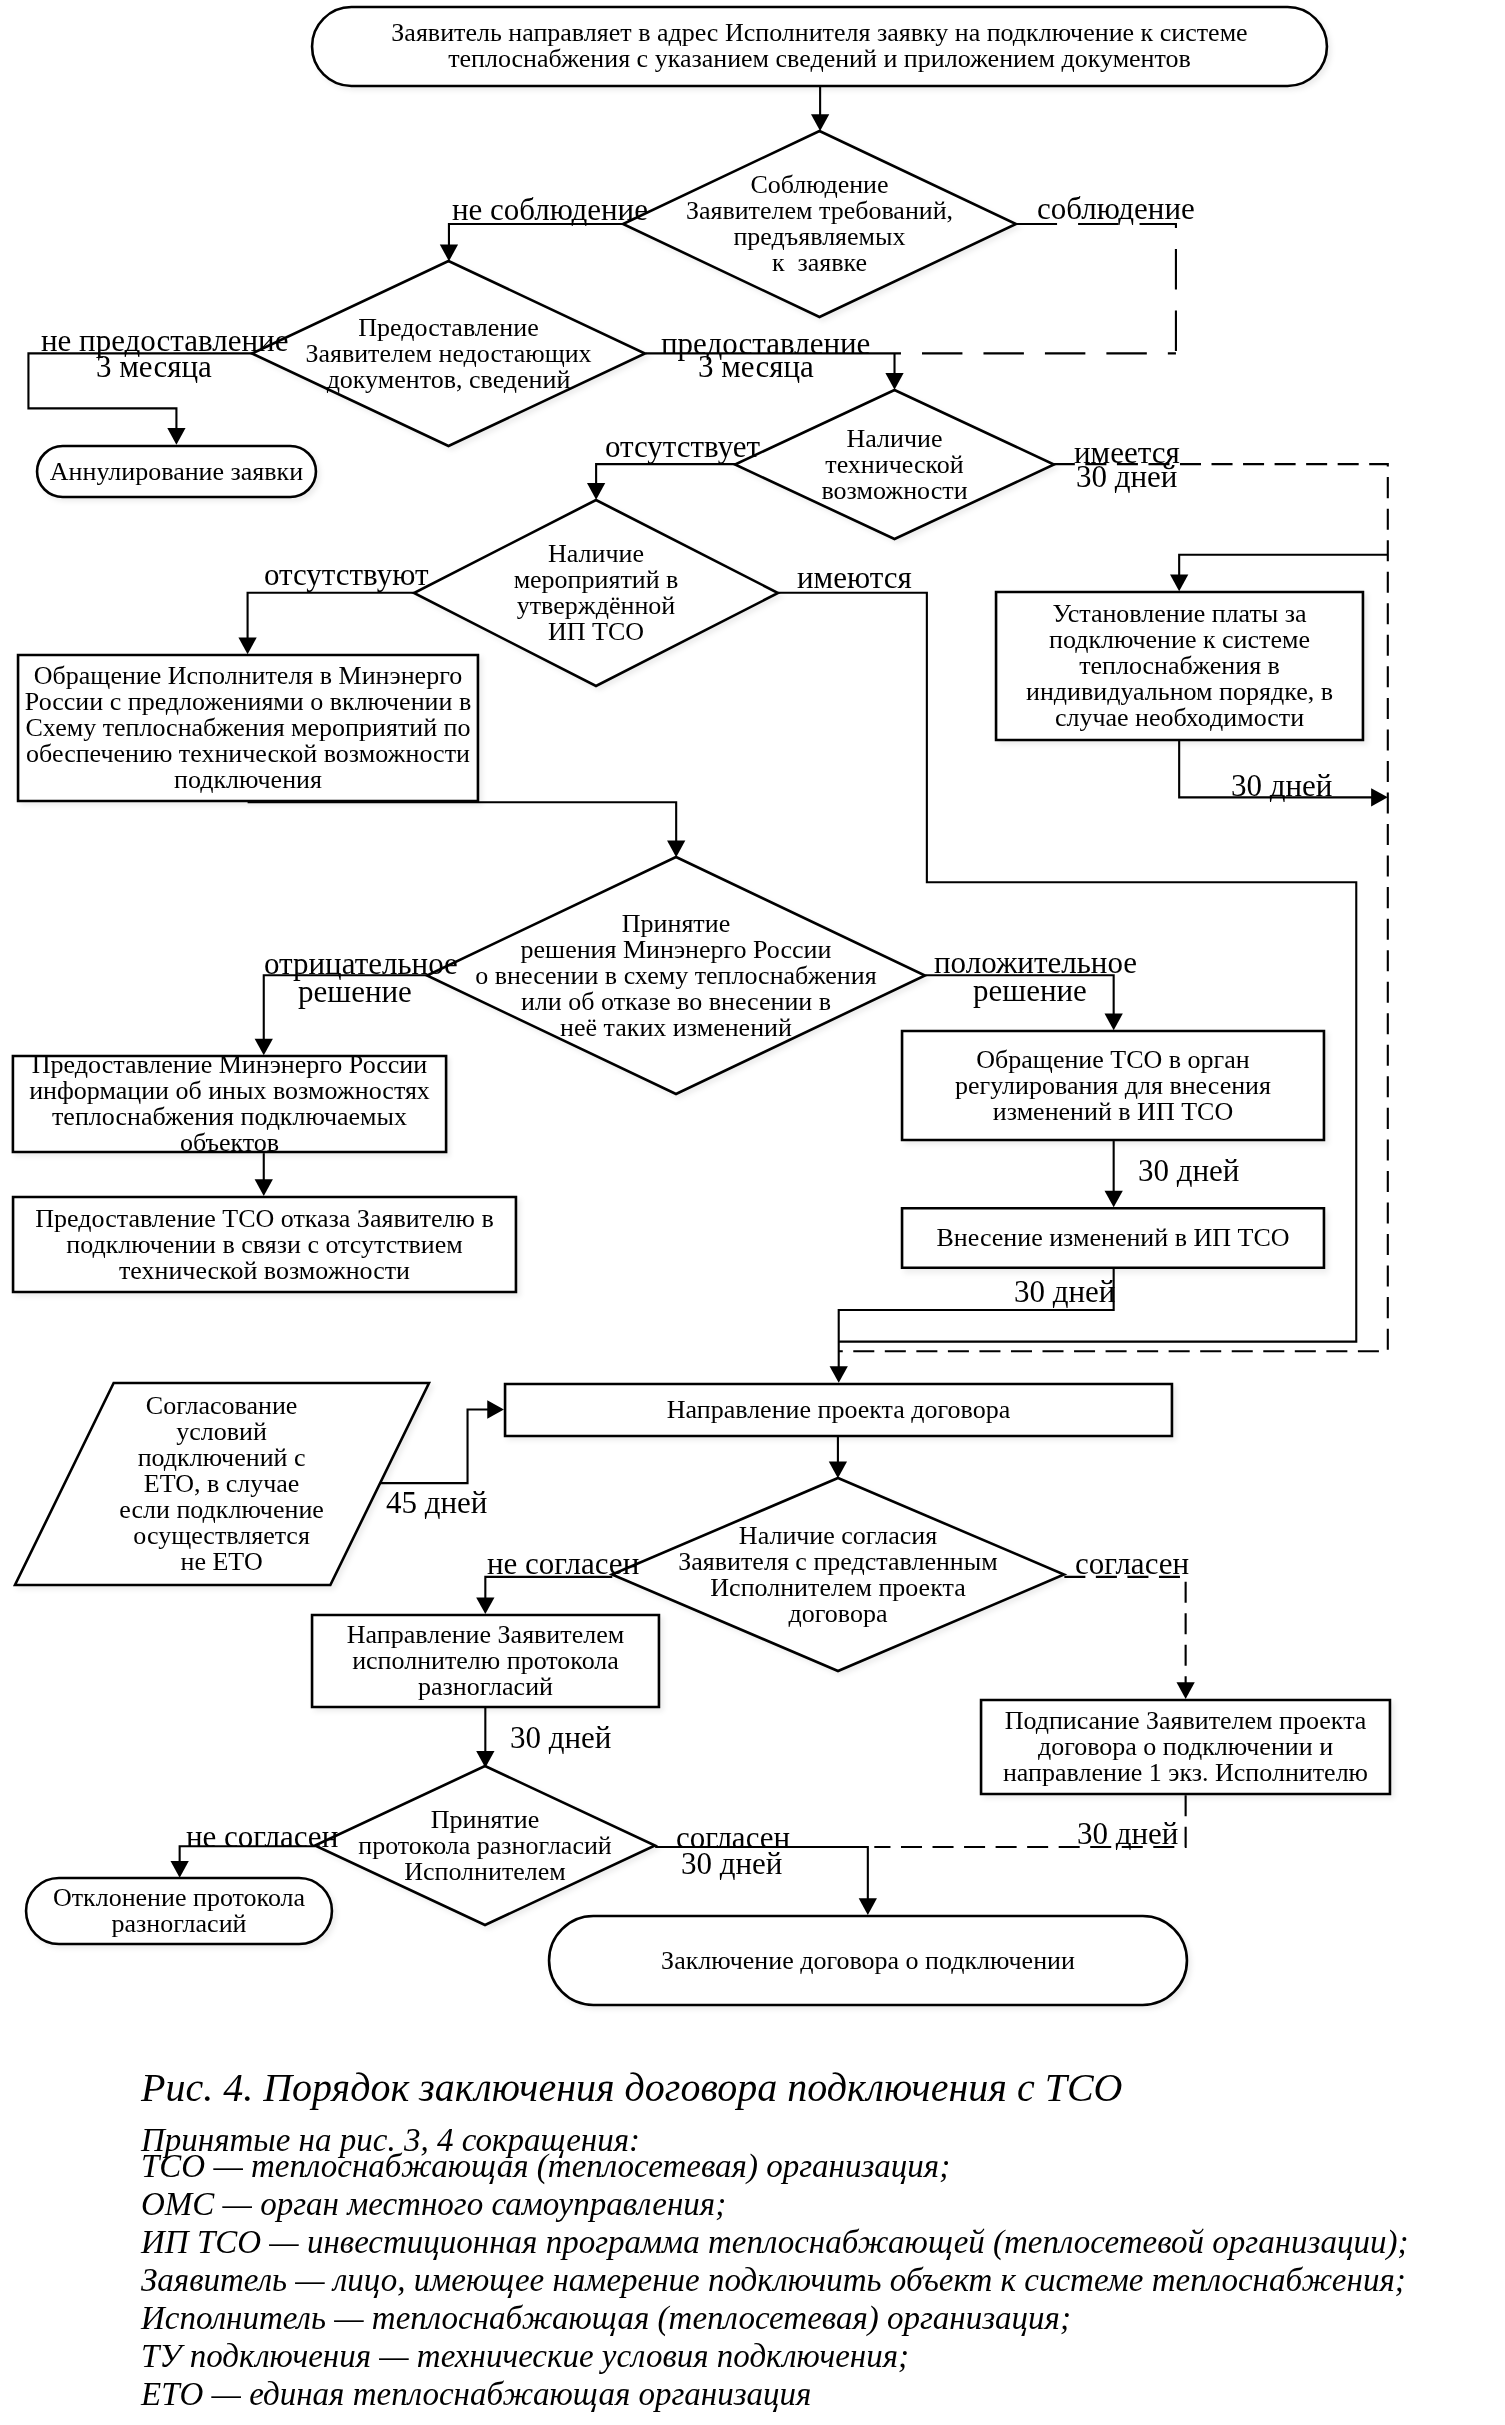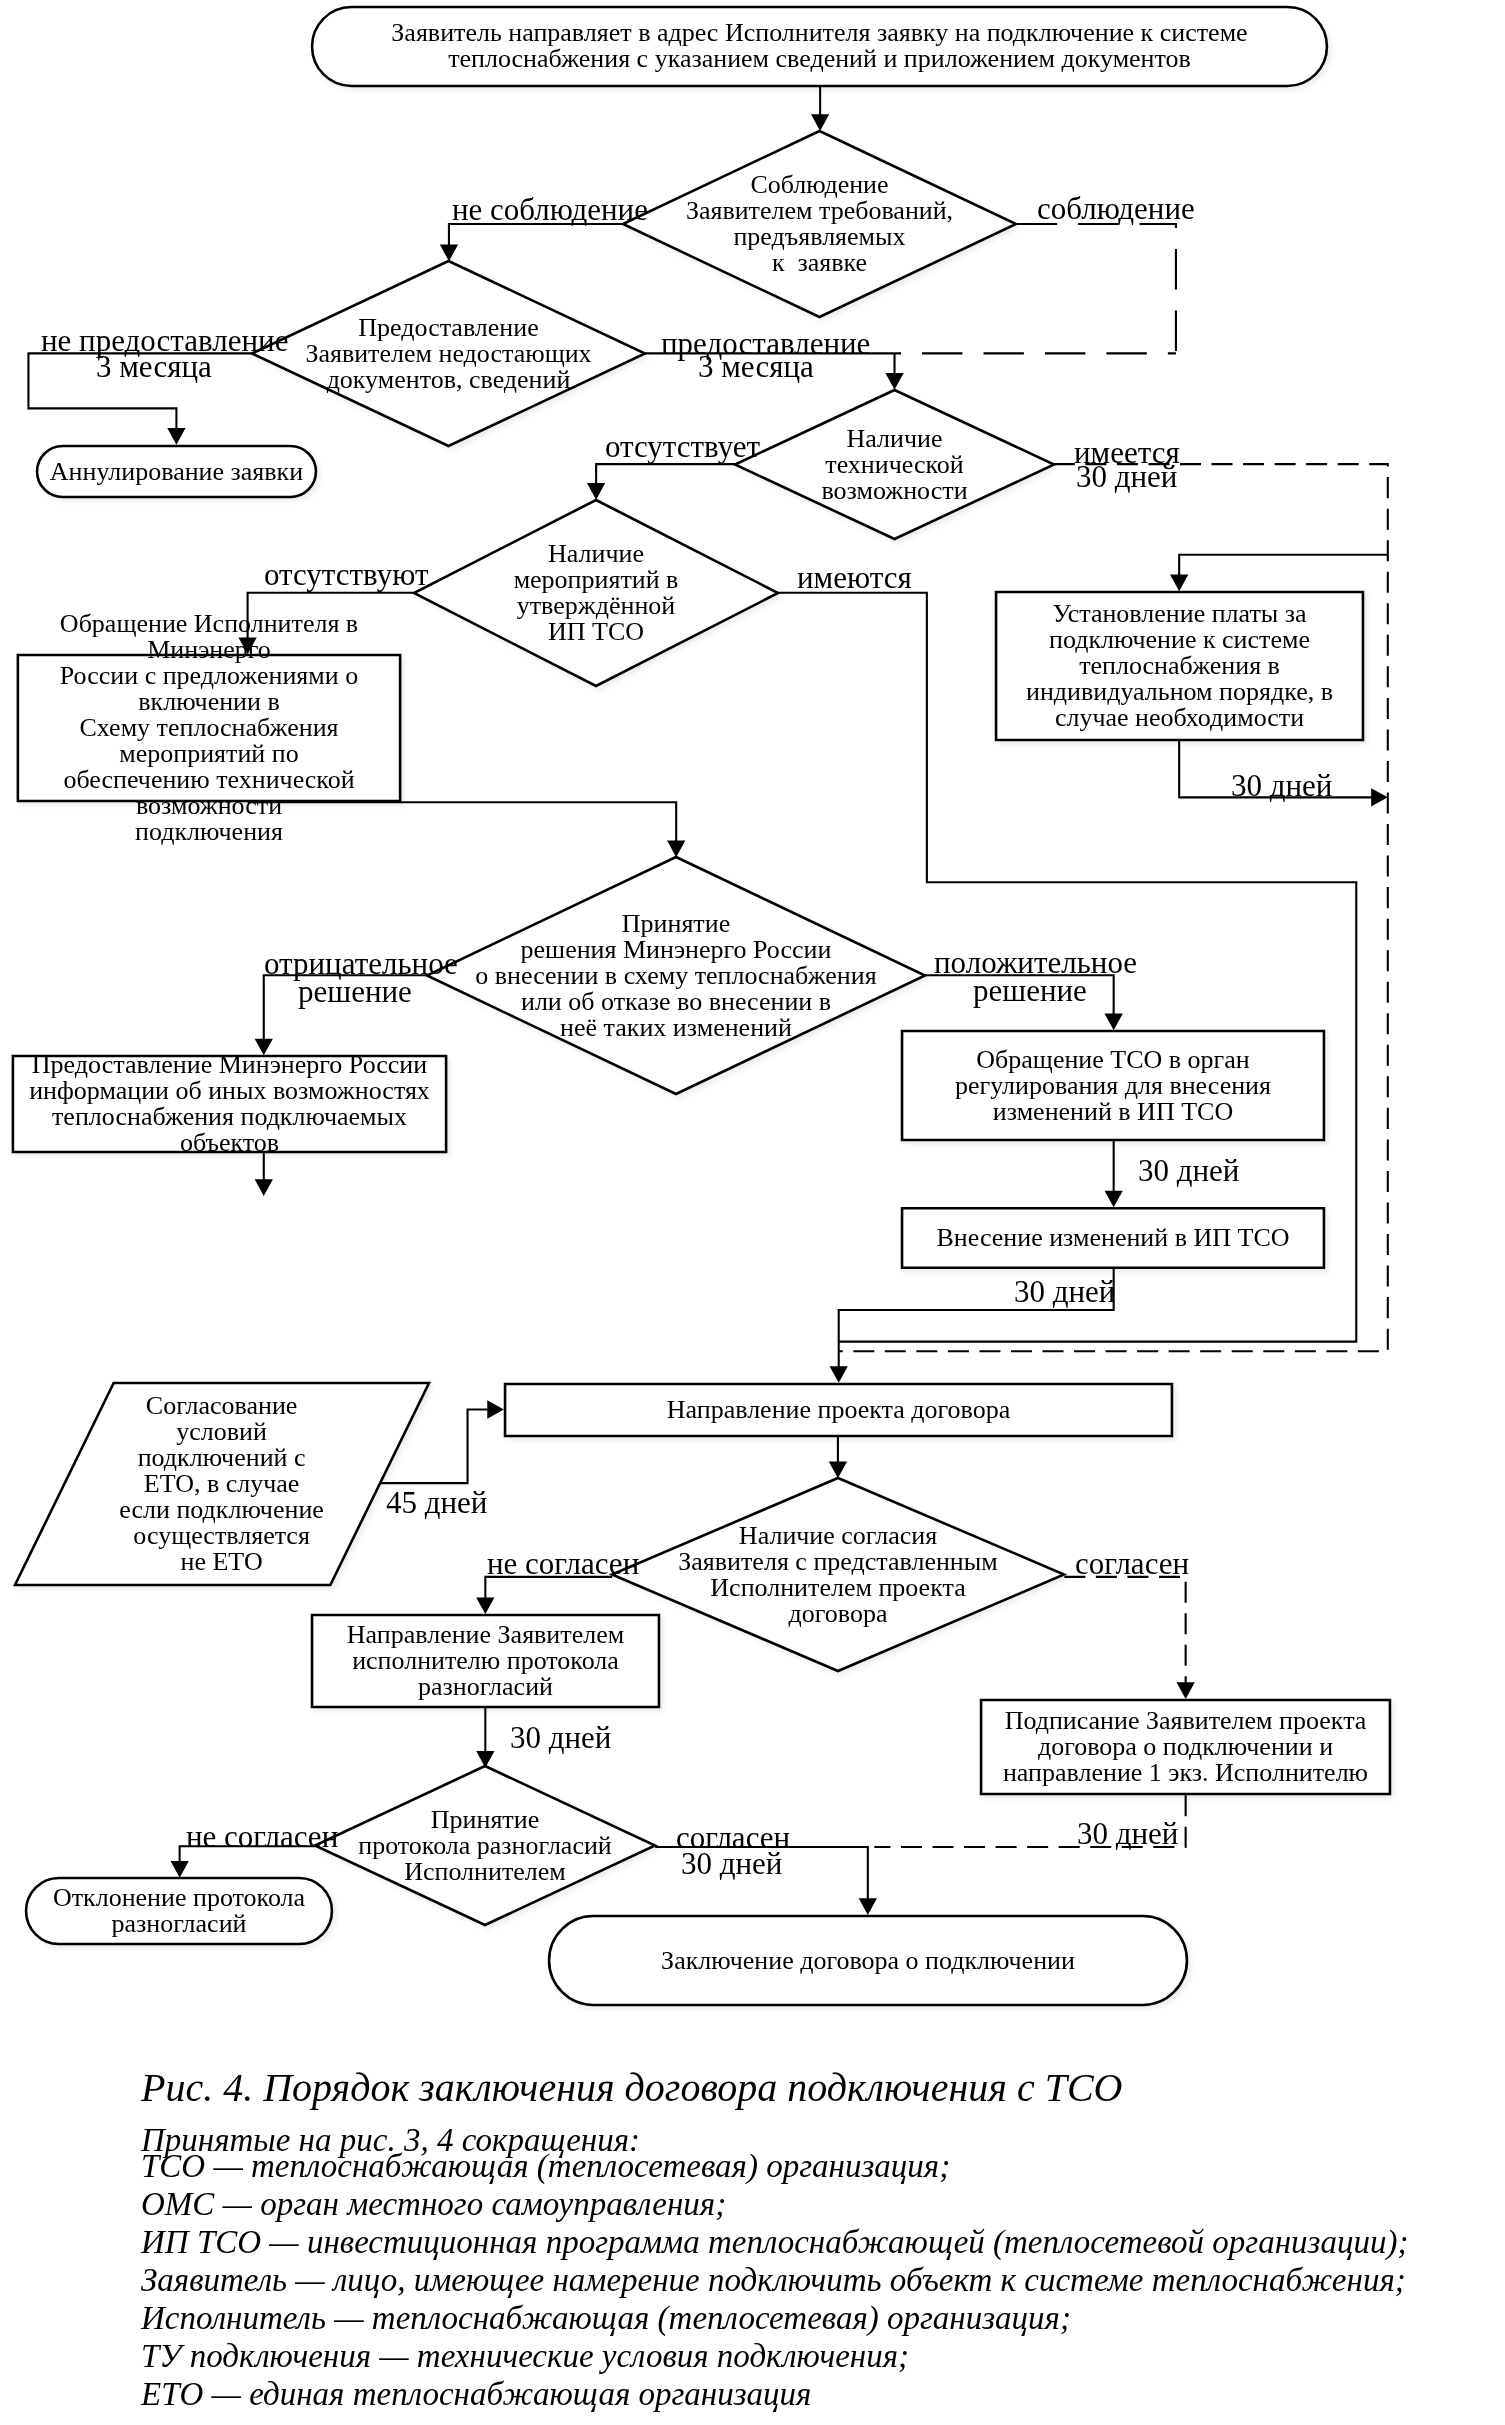--- a/index.html
+++ b/index.html
@@ -109,21 +109,21 @@
         <polygon points="197,0 394,92 197,184 0,92" fill="#fff" stroke="#000" stroke-width="2.6" vector-effect="non-scaling-stroke" style="filter:drop-shadow(4px 4px 3px rgba(0,0,0,0.07))"></polygon>
       </svg>
 <span class="txt">Наличие<br>технической<br>возможности</span>
 </div>
 <div class="node diamond" style="left:414px;top:500px;width:364px;height:186px;">
 <svg class="shape-svg" viewBox="0 0 450 230" preserveAspectRatio="none">
         <polygon points="225,0 450,115 225,230 0,115" fill="#fff" stroke="#000" stroke-width="2.6" vector-effect="non-scaling-stroke" style="filter:drop-shadow(4px 4px 3px rgba(0,0,0,0.07))"></polygon>
       </svg>
 <span class="txt">Наличие<br>мероприятий в<br>утверждённой<br>ИП ТСО</span>
 </div>
-<div class="node rect" style="left:17px;top:654px;width:384px;height:148px;">
+<div class="node rect" style="left:17px;top:654px;width:462px;height:148px;">
 <svg class="shape-svg" viewBox="0 0 571 183" preserveAspectRatio="none">
         <rect x="1.3" y="1.3" width="568.4" height="180.4" fill="#fff" stroke="#000" stroke-width="2.6" vector-effect="non-scaling-stroke" style="filter:drop-shadow(4px 4px 3px rgba(0,0,0,0.07))"></rect>
       </svg>
 <span class="txt">Обращение Исполнителя в Минэнерго<br>России с предложениями о включении в<br>Схему теплоснабжения мероприятий по<br>обеспечению технической возможности<br>подключения</span>
 </div>
 <div class="node rect" style="left:995px;top:591px;width:369px;height:150px;">
 <svg class="shape-svg" viewBox="0 0 456 185" preserveAspectRatio="none">
         <rect x="1.3" y="1.3" width="453.4" height="182.4" fill="#fff" stroke="#000" stroke-width="2.6" vector-effect="non-scaling-stroke" style="filter:drop-shadow(4px 4px 3px rgba(0,0,0,0.07))"></rect>
       </svg>
 <span class="txt">Установление платы за<br>подключение к системе<br>теплоснабжения в<br>индивидуальном порядке, в<br>случае необходимости</span>
@@ -132,20 +132,26 @@
 <svg class="shape-svg" viewBox="0 0 616 293" preserveAspectRatio="none">
         <polygon points="308,0 616,146.5 308,293 0,146.5" fill="#fff" stroke="#000" stroke-width="2.6" vector-effect="non-scaling-stroke" style="filter:drop-shadow(4px 4px 3px rgba(0,0,0,0.07))"></polygon>
       </svg>
 <span class="txt">Принятие<br>решения Минэнерго России<br>о внесении в схему теплоснабжения<br>или об отказе во внесении в<br>неё таких изменений</span>
 </div>
 <div class="node rect" style="left:12px;top:1055px;width:435px;height:98px;">
 <svg class="shape-svg" viewBox="0 0 624 121" preserveAspectRatio="none">
         <rect x="1.3" y="1.3" width="621.4" height="118.4" fill="#fff" stroke="#000" stroke-width="2.6" vector-effect="non-scaling-stroke" style="filter:drop-shadow(4px 4px 3px rgba(0,0,0,0.07))"></rect>
       </svg>
 <span class="txt">Предоставление Минэнерго России<br>информации об иных возможностях<br>теплоснабжения подключаемых объектов</span>
+</div>
+<div class="node rect" style="left:12px;top:1196px;width:505px;height:97px;">
+<svg class="shape-svg" viewBox="0 0 624 120" preserveAspectRatio="none">
+        <rect x="1.3" y="1.3" width="621.4" height="117.4" fill="#fff" stroke="#000" stroke-width="2.6" vector-effect="non-scaling-stroke" style="filter:drop-shadow(4px 4px 3px rgba(0,0,0,0.07))"></rect>
+      </svg>
+<span class="txt">Предоставление ТСО отказа Заявителю в<br>подключении в связи с отсутствием<br>технической возможности</span>
 </div>
 <div class="node rect" style="left:901px;top:1030px;width:424px;height:111px;">
 <svg class="shape-svg" viewBox="0 0 525 137" preserveAspectRatio="none">
         <rect x="1.3" y="1.3" width="522.4" height="134.4" fill="#fff" stroke="#000" stroke-width="2.6" vector-effect="non-scaling-stroke" style="filter:drop-shadow(4px 4px 3px rgba(0,0,0,0.07))"></rect>
       </svg>
 <span class="txt">Обращение ТСО в орган<br>регулирования для внесения<br>изменений в ИП ТСО</span>
 </div>
 <div class="node rect" style="left:901px;top:1207px;width:424px;height:62px;">
 <svg class="shape-svg" viewBox="0 0 525 62" preserveAspectRatio="none">
         <rect x="1.3" y="1.3" width="522.4" height="59.4" fill="#fff" stroke="#000" stroke-width="2.6" vector-effect="non-scaling-stroke" style="filter:drop-shadow(4px 4px 3px rgba(0,0,0,0.07))"></rect>

